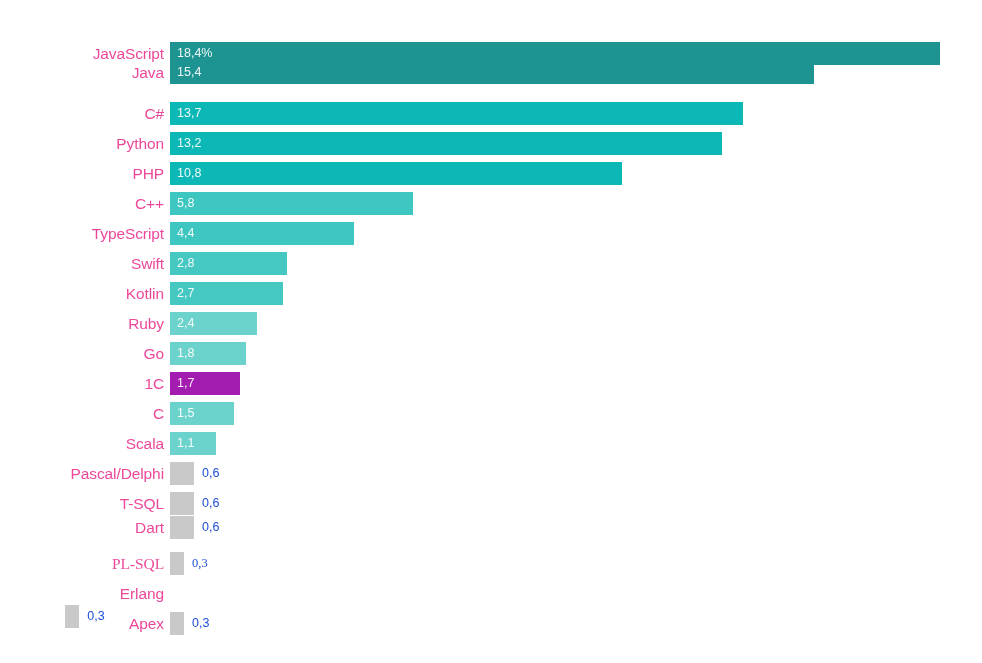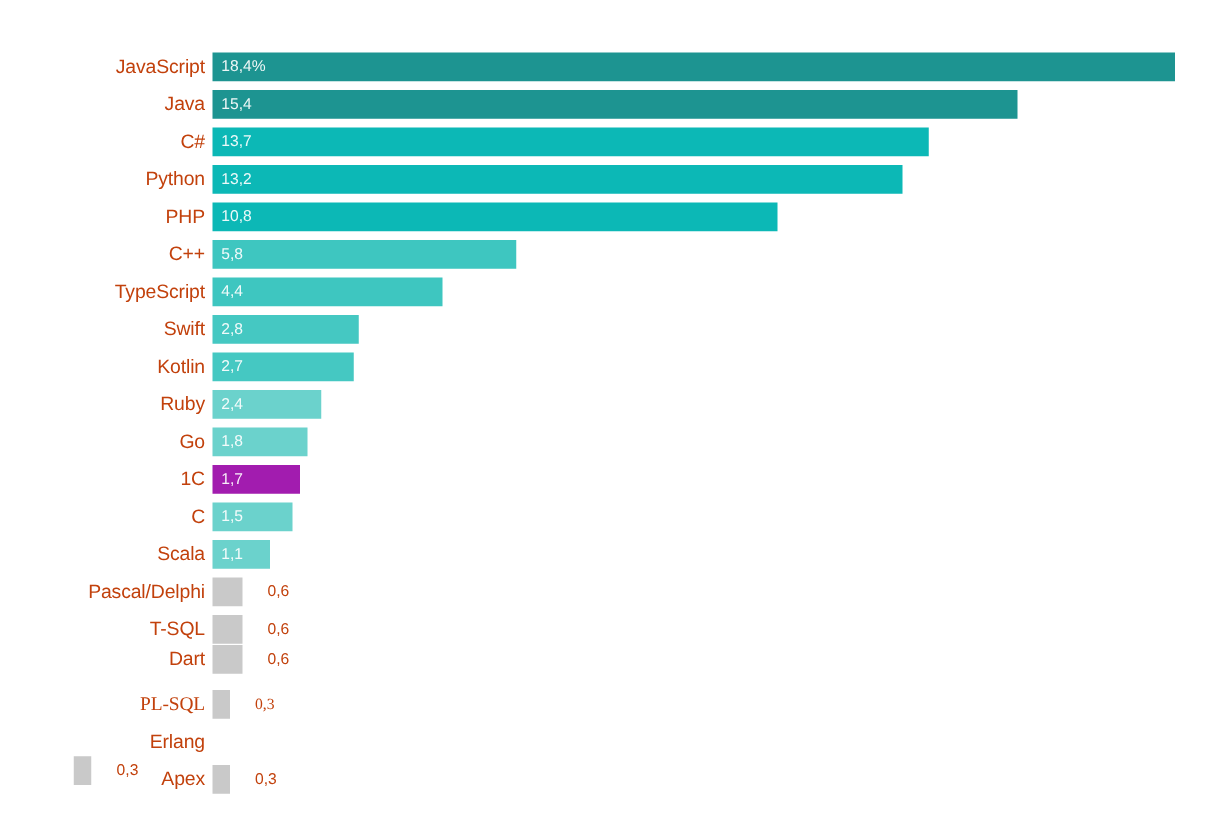--- a/index.html
+++ b/index.html
@@ -21,21 +21,21 @@
     left: 0;
     display: flex;
     align-items: center;
     height: 23px;
   }
   .cat-label {
     width: 170px;
     text-align: right;
     padding-right: 6px;
     font-size: 15.5px;
-    color: #c2410c;
+    color: #ec4899;
     line-height: 23px;
     white-space: nowrap;
     letter-spacing: -0.1px;
   }
   .bar-wrap {
     position: relative;
     height: 23px;
     display: flex;
     align-items: center;
   }
@@ -47,39 +47,39 @@
   .val-inside {
     font-size: 12.5px;
     color: #ffffff;
     padding-left: 7px;
     line-height: 23px;
     white-space: nowrap;
     opacity: 0.92;
   }
   .val-outside {
     font-size: 12.5px;
-    color: #c2410c;
-    padding-left: 20px;
+    color: #1d4ed8;
+    padding-left: 8px;
     line-height: 23px;
     white-space: nowrap;
   }
 </style>
 </head>
 <body>
 
 <div id="chart-root">
     <div class="bar-row" style="top: 42px;">
       <div class="cat-label">JavaScript</div>
       <div class="bar-wrap">
         <div class="bar" style="width: 770px; background: rgb(29, 148, 145);">
           <span class="val-inside">18,4%</span>
         </div>
       </div>
     </div>
-    <div class="bar-row" style="top: 72px;">
+    <div class="bar-row" style="top: 61px;">
       <div class="cat-label">Java</div>
       <div class="bar-wrap">
         <div class="bar" style="width: 644px; background: rgb(29, 148, 145);">
           <span class="val-inside">15,4</span>
         </div>
       </div>
     </div>
     <div class="bar-row" style="top: 102px;">
       <div class="cat-label">C#</div>
       <div class="bar-wrap">

